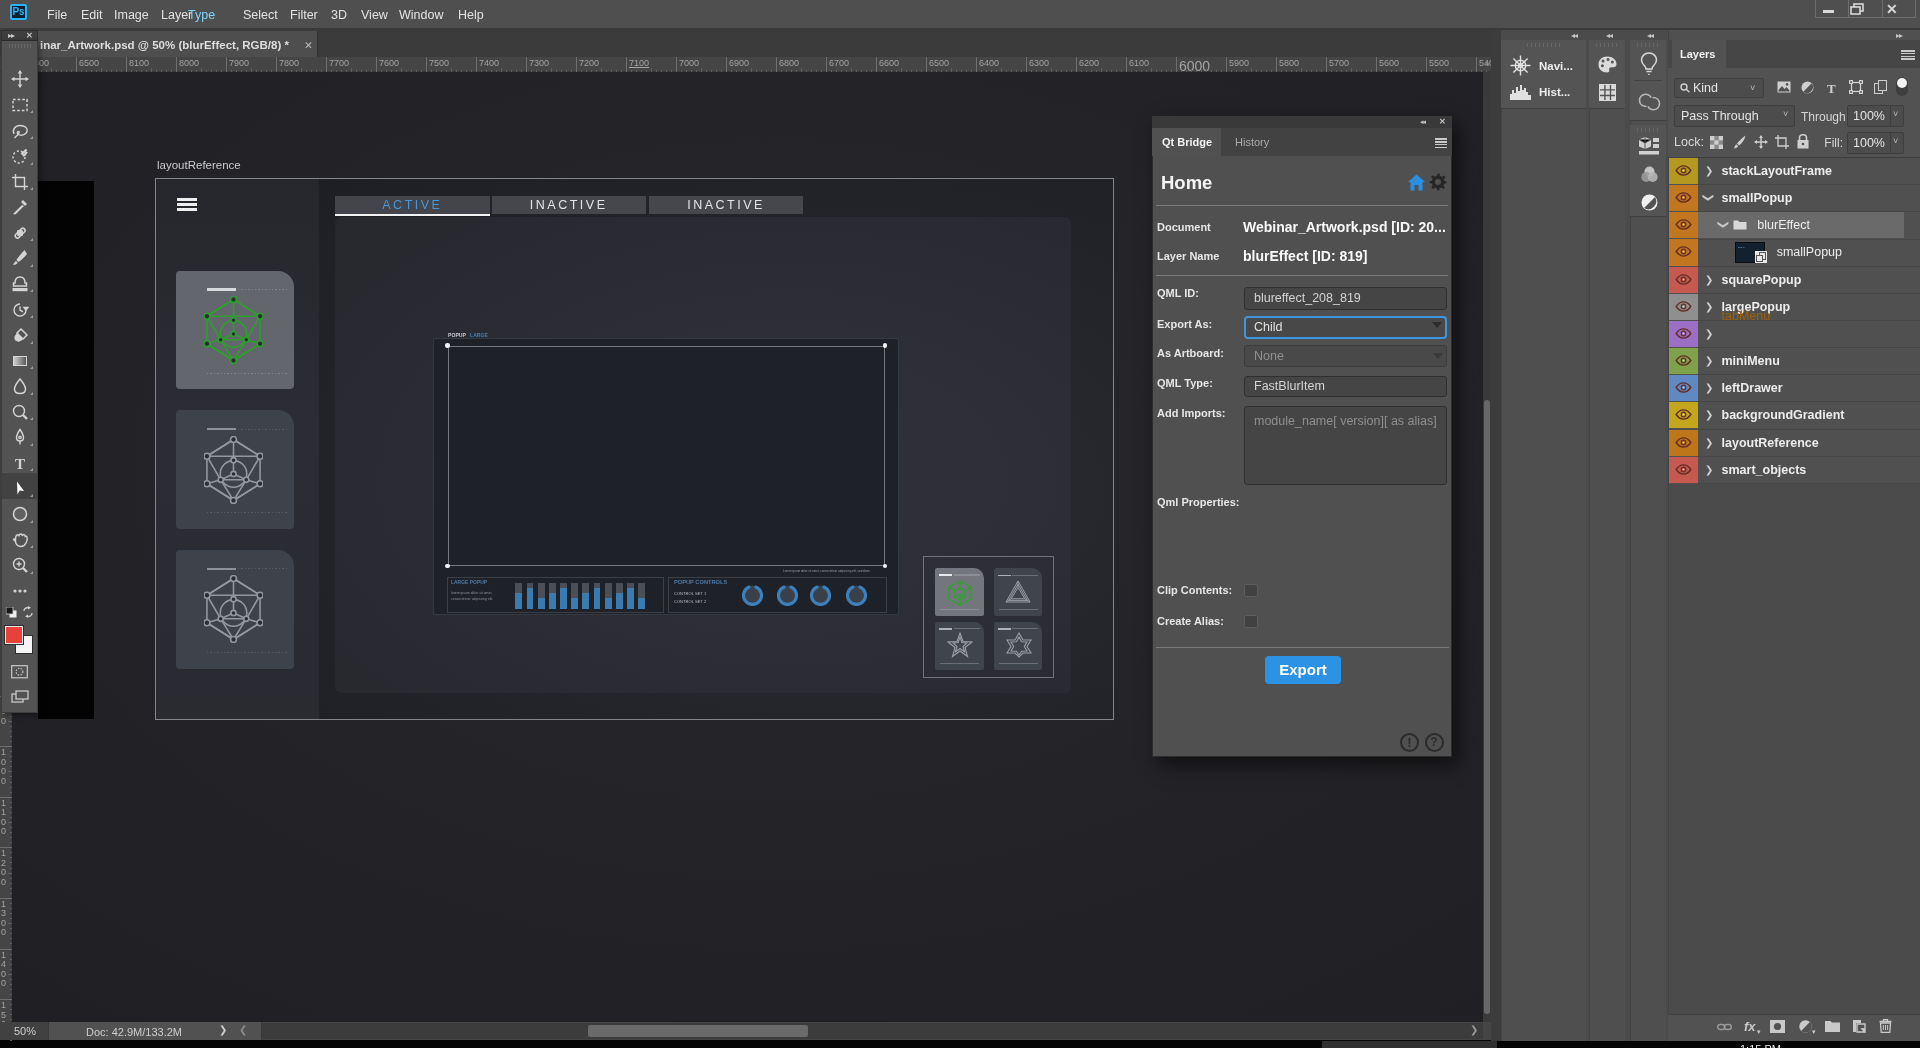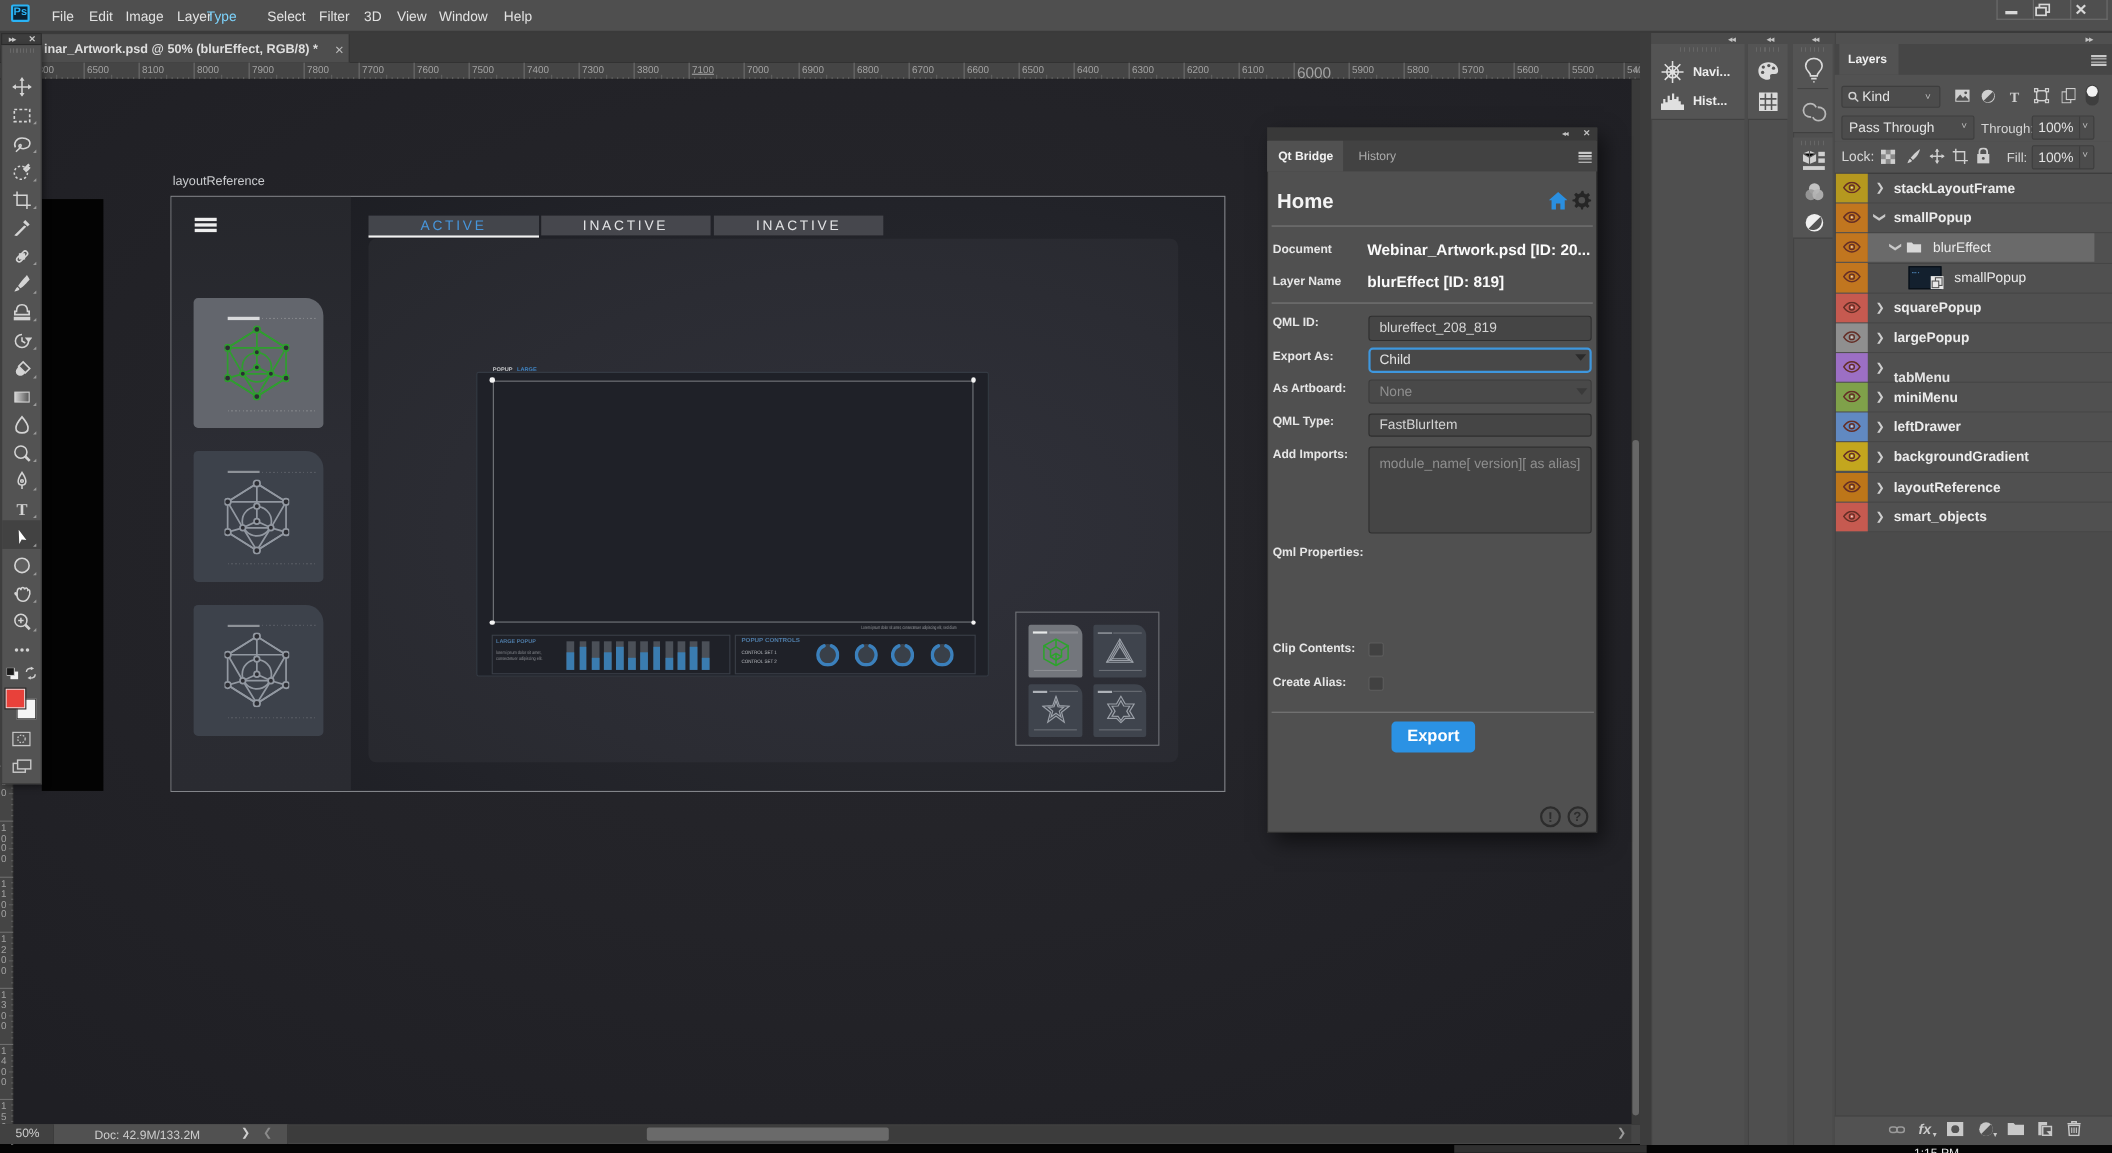--- a/index.html
+++ b/index.html
@@ -154,21 +154,21 @@
     <div style="position:absolute;left:531px;top:69.5px;width:1px;height:2.5px;background:#5f5f5f;"></div>
     <div style="position:absolute;left:536px;top:69.5px;width:1px;height:2.5px;background:#5f5f5f;"></div>
     <div style="position:absolute;left:541px;top:69.5px;width:1px;height:2.5px;background:#5f5f5f;"></div>
     <div style="position:absolute;left:546px;top:69.5px;width:1px;height:2.5px;background:#5f5f5f;"></div>
     <div style="position:absolute;left:551px;top:68px;width:1px;height:4px;background:#5f5f5f;"></div>
     <div style="position:absolute;left:556px;top:69.5px;width:1px;height:2.5px;background:#5f5f5f;"></div>
     <div style="position:absolute;left:561px;top:69.5px;width:1px;height:2.5px;background:#5f5f5f;"></div>
     <div style="position:absolute;left:566px;top:69.5px;width:1px;height:2.5px;background:#5f5f5f;"></div>
     <div style="position:absolute;left:571px;top:69.5px;width:1px;height:2.5px;background:#5f5f5f;"></div>
     <div style="position:absolute;left:576px;top:57px;width:1px;height:15px;background:#6e6e6e;"></div>
-    <div class="t" style="position:absolute;left:579px;top:58px;font-size:9px;color:#a2a2a2;">3800</div>
+    <div class="t" style="position:absolute;left:579px;top:58px;font-size:9px;color:#a2a2a2;">7200</div>
     <div style="position:absolute;left:581px;top:69.5px;width:1px;height:2.5px;background:#5f5f5f;"></div>
     <div style="position:absolute;left:586px;top:69.5px;width:1px;height:2.5px;background:#5f5f5f;"></div>
     <div style="position:absolute;left:591px;top:69.5px;width:1px;height:2.5px;background:#5f5f5f;"></div>
     <div style="position:absolute;left:596px;top:69.5px;width:1px;height:2.5px;background:#5f5f5f;"></div>
     <div style="position:absolute;left:601px;top:68px;width:1px;height:4px;background:#5f5f5f;"></div>
     <div style="position:absolute;left:606px;top:69.5px;width:1px;height:2.5px;background:#5f5f5f;"></div>
     <div style="position:absolute;left:611px;top:69.5px;width:1px;height:2.5px;background:#5f5f5f;"></div>
     <div style="position:absolute;left:616px;top:69.5px;width:1px;height:2.5px;background:#5f5f5f;"></div>
     <div style="position:absolute;left:621px;top:69.5px;width:1px;height:2.5px;background:#5f5f5f;"></div>
     <div style="position:absolute;left:626px;top:57px;width:1px;height:15px;background:#6e6e6e;"></div>
@@ -888,21 +888,21 @@
     </svg>
 <div class="t" style="position:absolute;left:1705px;top:300.75px;font-size:10px;color:#cfcfcf;">❯</div>
 <div class="t" style="position:absolute;left:1721.5px;top:299.75px;font-size:12.5px;font-weight:bold;color:#ececec;">largePopup</div>
 <div style="position:absolute;left:1669px;top:320.9px;width:29px;height:26.1px;background:#9c6fc4;"></div>
 <svg style="position:absolute;left:1674.5px;top:327.9px;width:17px;height:11px;" viewBox="0 0 18 12">
 <path d="M1 6 C3.5 2.2 7 1 9 1 C11 1 14.5 2.2 17 6 C14.5 9.8 11 11 9 11 C7 11 3.5 9.8 1 6 Z" fill="none" stroke="#652e26" stroke-width="1.5"></path>
 <circle cx="9" cy="6" r="2.5" fill="none" stroke="#652e26" stroke-width="1.3"></circle>
 <circle cx="9" cy="6" r="0.9" fill="#e8d8d0"></circle>
     </svg>
 <div class="t" style="position:absolute;left:1705px;top:327.9px;font-size:10px;color:#cfcfcf;">❯</div>
-<div class="t" style="position:absolute;left:1721.5px;top:336px;font-size:12.5px;font-weight:bold;color:#e5e5e5;">tabMenu</div>
+<div class="t" style="position:absolute;left:1721.5px;top:309px;font-size:12.5px;font-weight:normal;color:#a16207;">tabMenu</div>
 <div style="position:absolute;left:1669px;top:348.04999999999995px;width:29px;height:26.1px;background:#7fa14a;"></div>
 <svg style="position:absolute;left:1674.5px;top:355.04999999999995px;width:17px;height:11px;" viewBox="0 0 18 12">
 <path d="M1 6 C3.5 2.2 7 1 9 1 C11 1 14.5 2.2 17 6 C14.5 9.8 11 11 9 11 C7 11 3.5 9.8 1 6 Z" fill="none" stroke="#652e26" stroke-width="1.5"></path>
 <circle cx="9" cy="6" r="2.5" fill="none" stroke="#652e26" stroke-width="1.3"></circle>
 <circle cx="9" cy="6" r="0.9" fill="#e8d8d0"></circle>
     </svg>
 <div class="t" style="position:absolute;left:1705px;top:355.04999999999995px;font-size:10px;color:#cfcfcf;">❯</div>
 <div class="t" style="position:absolute;left:1721.5px;top:354.04999999999995px;font-size:12.5px;font-weight:bold;color:#ececec;">miniMenu</div>
 <div style="position:absolute;left:1669px;top:375.2px;width:29px;height:26.1px;background:#6189c1;"></div>
 <svg style="position:absolute;left:1674.5px;top:382.2px;width:17px;height:11px;" viewBox="0 0 18 12">

